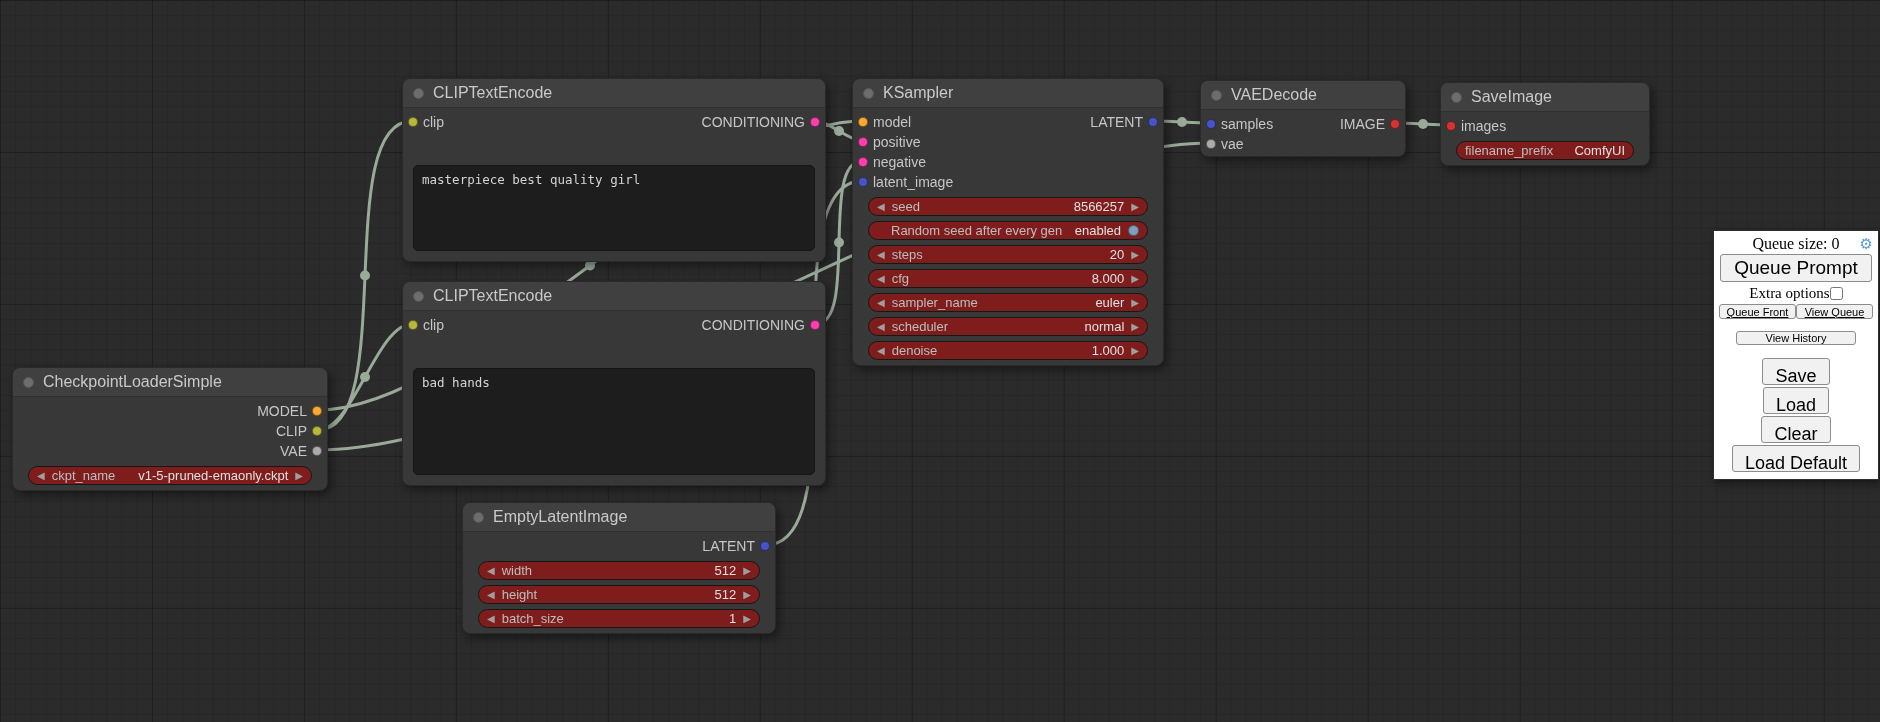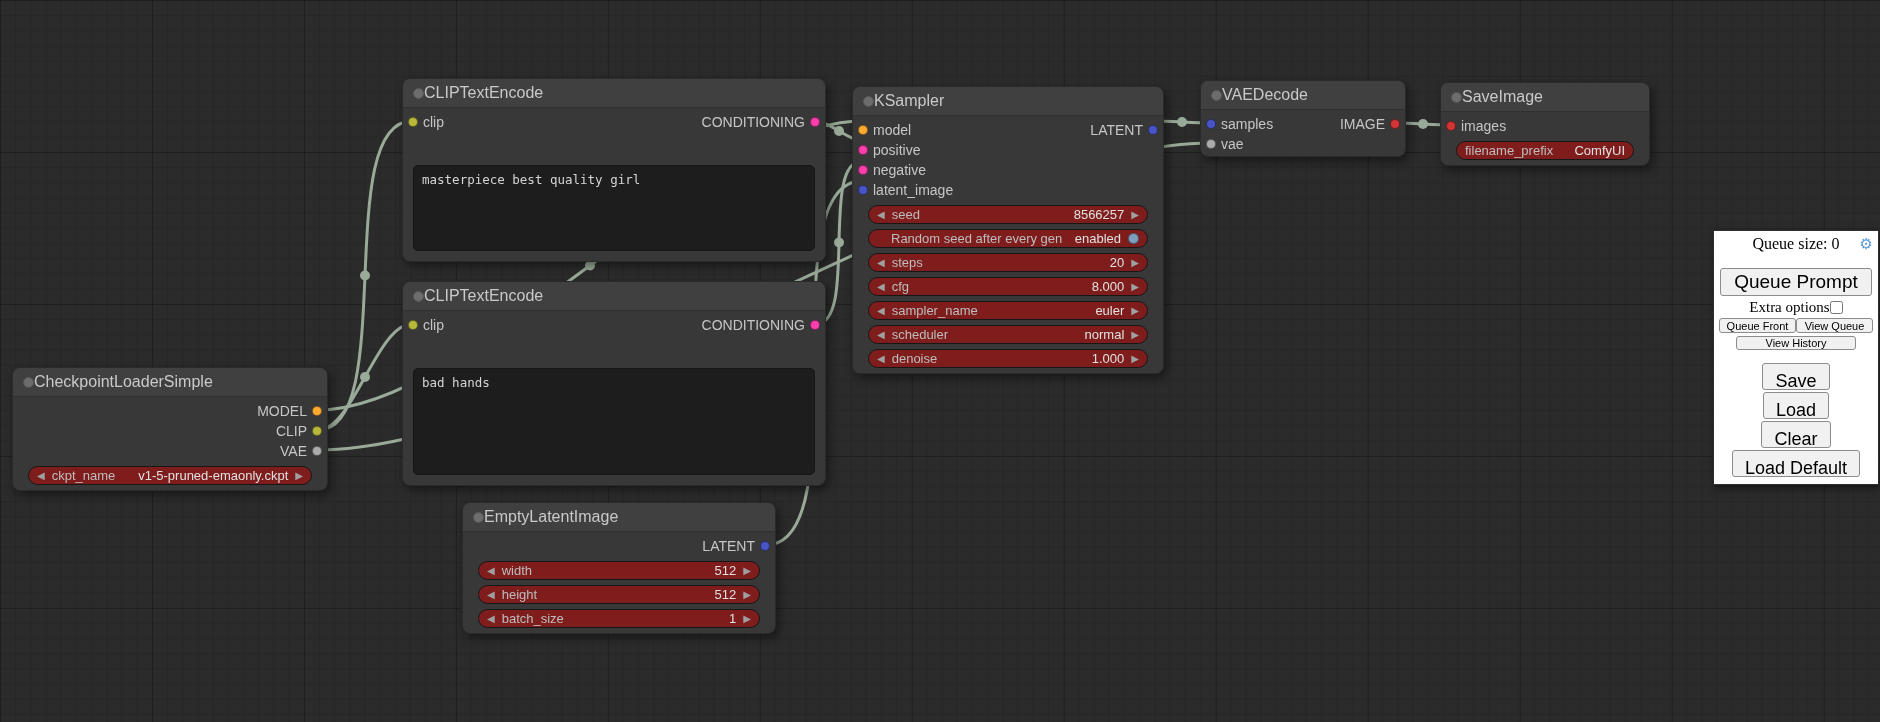--- a/index.html
+++ b/index.html
@@ -22,21 +22,21 @@
     position: absolute;
     background: #383838;
     border: 1px solid #2a2a2a;
     border-radius: 8px;
     box-shadow: 3px 4px 10px rgba(0,0,0,.45);
   }
   .node-title {
     height: 29px;
     background: #404040;
     border-radius: 7px 7px 0 0;
-    display: flex; align-items: center; 
+    display: flex; align-items: center; gap: 9px;
     padding: 0 10px;
     color: #c9c9c9; font-size: 16px;
     border-bottom: 1px solid #303030;
   }
   .title-dot { width: 11px; height: 11px; border-radius: 50%; background: #6d6d6d; border: 1px solid #575757; flex: none; }
   .node-body { padding-top: 4px; position: relative; height: calc(100% - 29px); }
 
   .slot-row { height: 20px; position: relative; display: flex; align-items: center; color: #c6c6c6; font-size: 14px; }
   .in-label  { margin-left: 20px; }
   .out-label { margin-left: auto; margin-right: 20px; }
@@ -84,26 +84,26 @@
   }
   .menu-header { width: 100%; position: relative; height: 18px; display: flex; align-items: center; justify-content: center; font-size: 16px; }
   .gear { position: absolute; right: 0; top: 0; font-size: 15px; line-height: 18px; color: #5b9bd5; cursor: pointer; font-family: "DejaVu Sans", sans-serif; }
   .menu button {
     font-family: "Liberation Sans", sans-serif;
     background: #f1f1f1;
     border: 1px solid #8c8c8c;
     border-radius: 3px;
     color: #000; cursor: pointer;
   }
-  .queue-prompt { width: 152px; height: 28px; font-size: 19px; margin: 15px 0 2px; }
+  .queue-prompt { width: 152px; height: 28px; font-size: 19px; margin: 1px 0 2px; }
   .extra-options { display: flex; align-items: center; font-size: 15px; height: 15px; margin: 2px 0 3px; }
   .extra-options input { width: 13px; height: 13px; }
-  .queue-row { display: flex; gap: 0; width: 100%; }
+  .queue-row { display: flex; gap: 0; width: 100%; text-decoration: underline; }
   .queue-row button { flex: 1; height: 15px; font-size: 11px; padding: 0; }
-  .view-history { width: 120px; height: 14px; font-size: 11px; padding: 0; margin-top: 3px; }
+  .view-history { width: 120px; height: 14px; font-size: 11px; padding: 0; margin-top: 12px; }
   .big { height: 27px; font-size: 18px; padding: 7px 12px; margin: 1px 0; }
   .save-gap { margin-top: 13px; }
 </style>
 </head>
 <body>
 
 <svg class="link-layer">
     <path d="M 318 410 C 472.0002029219442 410, 707.9997970780557 121, 862 121" fill="none" stroke="#99AA99" stroke-width="3"></path>
     <circle cx="590" cy="265.5" r="5" fill="#99AA99"></circle>
     <path d="M 318 430 C 398.74535590360597 430, 331.25464409639403 121, 412 121" fill="none" stroke="#99AA99" stroke-width="3"></path>
@@ -176,21 +176,21 @@
     <div class="slot-row">
       <span class="port in" style="background: rgb(184, 184, 60);"></span>
       <span class="in-label">clip</span>
       <span class="out-label">CONDITIONING</span>
       <span class="port out" style="background: rgb(255, 63, 174);"></span>
     </div>
     <div class="prompt-text">bad hands</div>
   </div>
 </div>
 
-<div class="node" style="left:852px; top:86px; width:312px; height:288px;">
+<div class="node" style="left:852px; top:78px; width:312px; height:288px;">
   <div class="node-title">
     <span class="title-dot"></span>
     <span>KSampler</span>
   </div>
   <div class="node-body">
     <div class="slot-row">
       <span class="port in" style="background: rgb(255, 169, 49);"></span>
       <span class="in-label">model</span>
       <span class="out-label">LATENT</span>
       <span class="port out" style="background: rgb(72, 83, 196);"></span>

